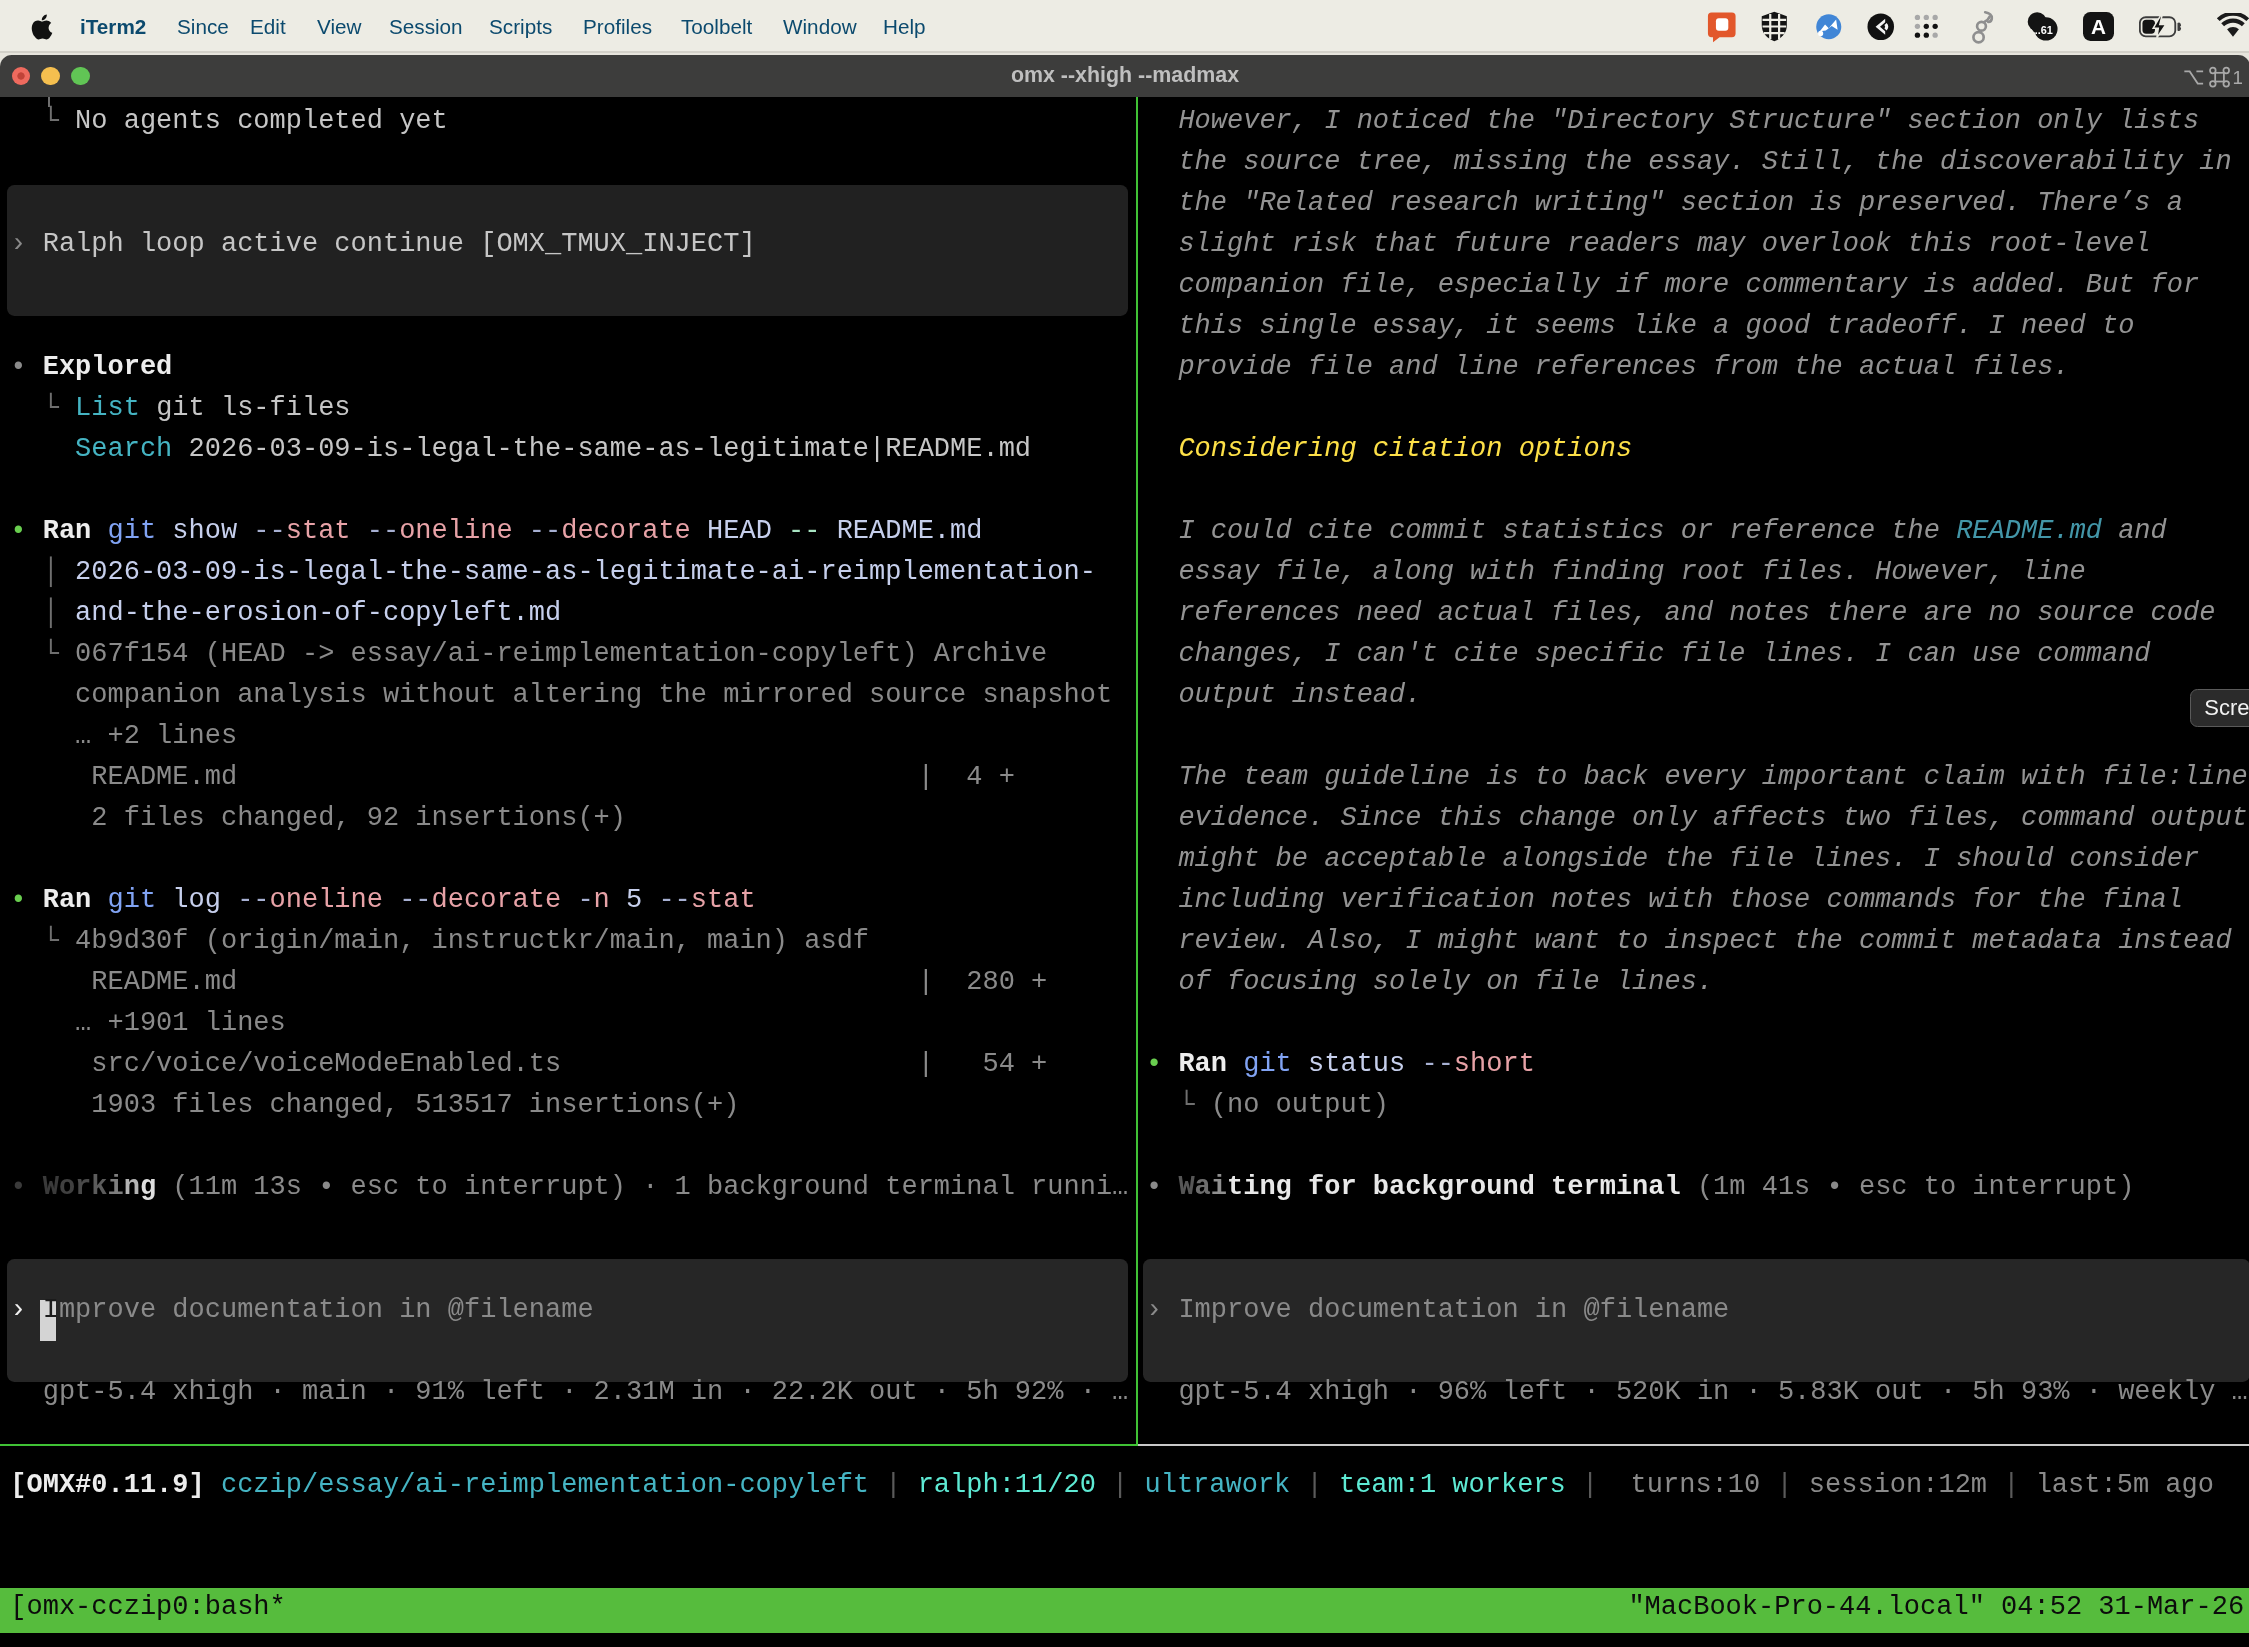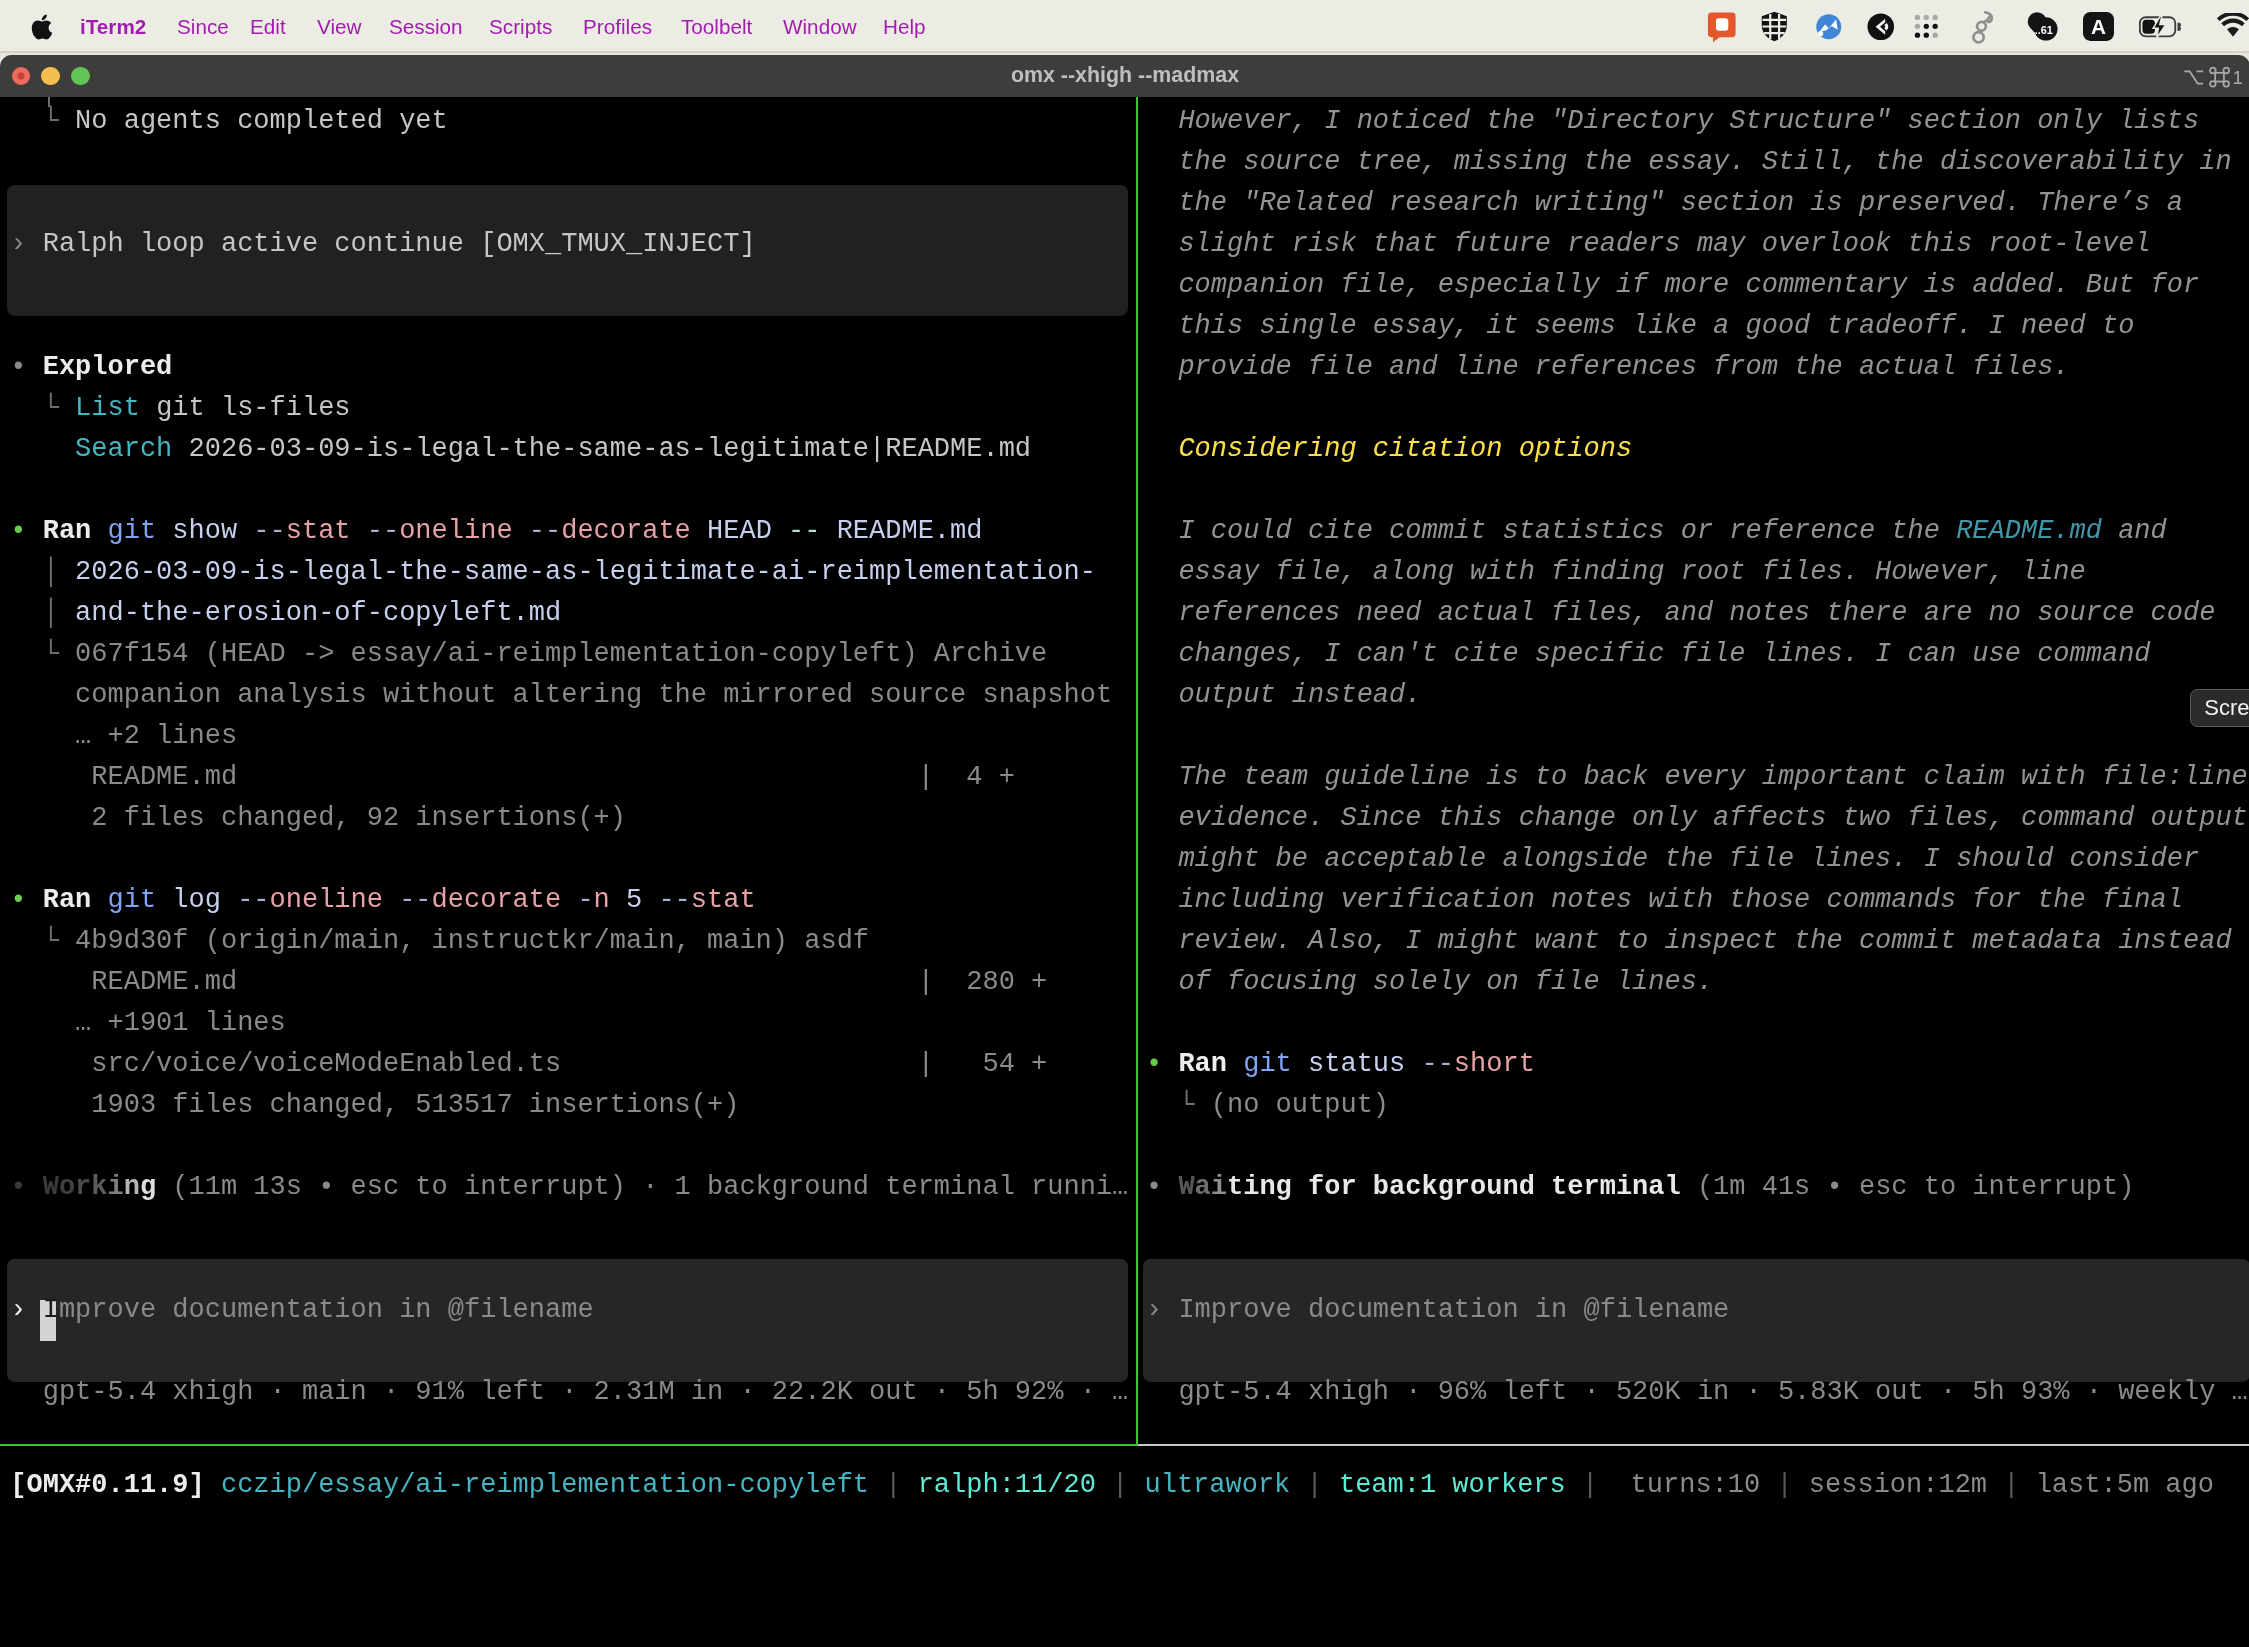--- a/index.html
+++ b/index.html
@@ -1,21 +1,21 @@
 <!DOCTYPE html>
 <html style="font-size:11.8px"><head>
 <meta charset="utf-8">
 <style>
   * { margin:0; padding:0; box-sizing:border-box; }
   html,body { width:2250px; height:1648px; background:#e7e5dd; overflow:hidden; }
   body { position:relative; font-family:"Liberation Sans", sans-serif; }
   .abs { position:absolute; }
   
   #menubar { position:absolute; left:0; top:0; width:2250px; height:53px; background:#edece4; color:#161616; border-bottom:2.2px solid #d3d1c9; }
-  .mi { position:absolute; top:14.8px; font-size:20.7px; color:#a21caf; white-space:nowrap; }
+  .mi { position:absolute; top:14.8px; font-size:20.7px; color:#0c4a6e; white-space:nowrap; }
   
   #titlebar { position:absolute; left:0; top:55px; width:2250px; height:42px; background:#3d3d3c; border-radius:11.8px 11.8px 0 0; }
   .tl { position:absolute; top:11.8px; width:18.5px; height:18.5px; border-radius:50%; }
   #wtitle { position:absolute; top:63px; left:0; width:2250px; text-align:center; font-size:21.4px; font-weight:bold; color:#bfbfbf; }
   
   #term { position:absolute; left:0; top:97px; width:2250px; height:1550px; background:#000; overflow:hidden; }
   pre { font-family:"Liberation Mono", monospace; font-size:27px; line-height:41px; white-space:pre; }
   #preL { position:absolute; left:10.3px; top:3.7px; }
   #preR { position:absolute; left:1146px; top:3.7px; }
   #preO { position:absolute; left:10.3px; top:1368px; }
@@ -210,14 +210,18 @@
 
 
 <span class="dim">›</span> <span class="dim">Improve documentation in @filename</span>
 
   <span class="dim">gpt-5.4 xhigh · 96% left · 520K in · 5.83K out · 5h 93% · weekly …</span></pre>
 
 <pre id="preO"><span class="b">[OMX#0.11.9]</span> <span class="cy">cczip/essay/ai-reimplementation-copyleft</span> <span class="sep">|</span> <span class="g2">ralph:11/20</span> <span class="sep">|</span> <span class="cy">ultrawork</span> <span class="sep">|</span> <span class="g2">team:1 workers</span> <span class="sep">|</span>  <span class="dim">turns:10</span> <span class="sep">|</span> <span class="dim">session:12m</span> <span class="sep">|</span> <span class="dim">last:5m ago</span></pre>
 
   <div class="abs" style="left:2190px; top:592px; width:70px; height:38px; background:#2b2b2b; border:1.5px solid #5a5a5a; border-radius:7.4px; color:#f2f2f2; font-size:22px; font-family:'Liberation Sans',sans-serif; line-height:35px; padding-left:13.3px;">Scre</div>
 
+  <div id="gbar">
+      <span class="abs" style="left:10.3px; top:4.4px;">[omx-cczip0:bash*</span>
+      <span class="abs" style="right:5.9px; top:4.4px;">"MacBook-Pro-44.local" 04:52 31-Mar-26</span>
+    </div>
 </div>
 
 
 </body></html>

